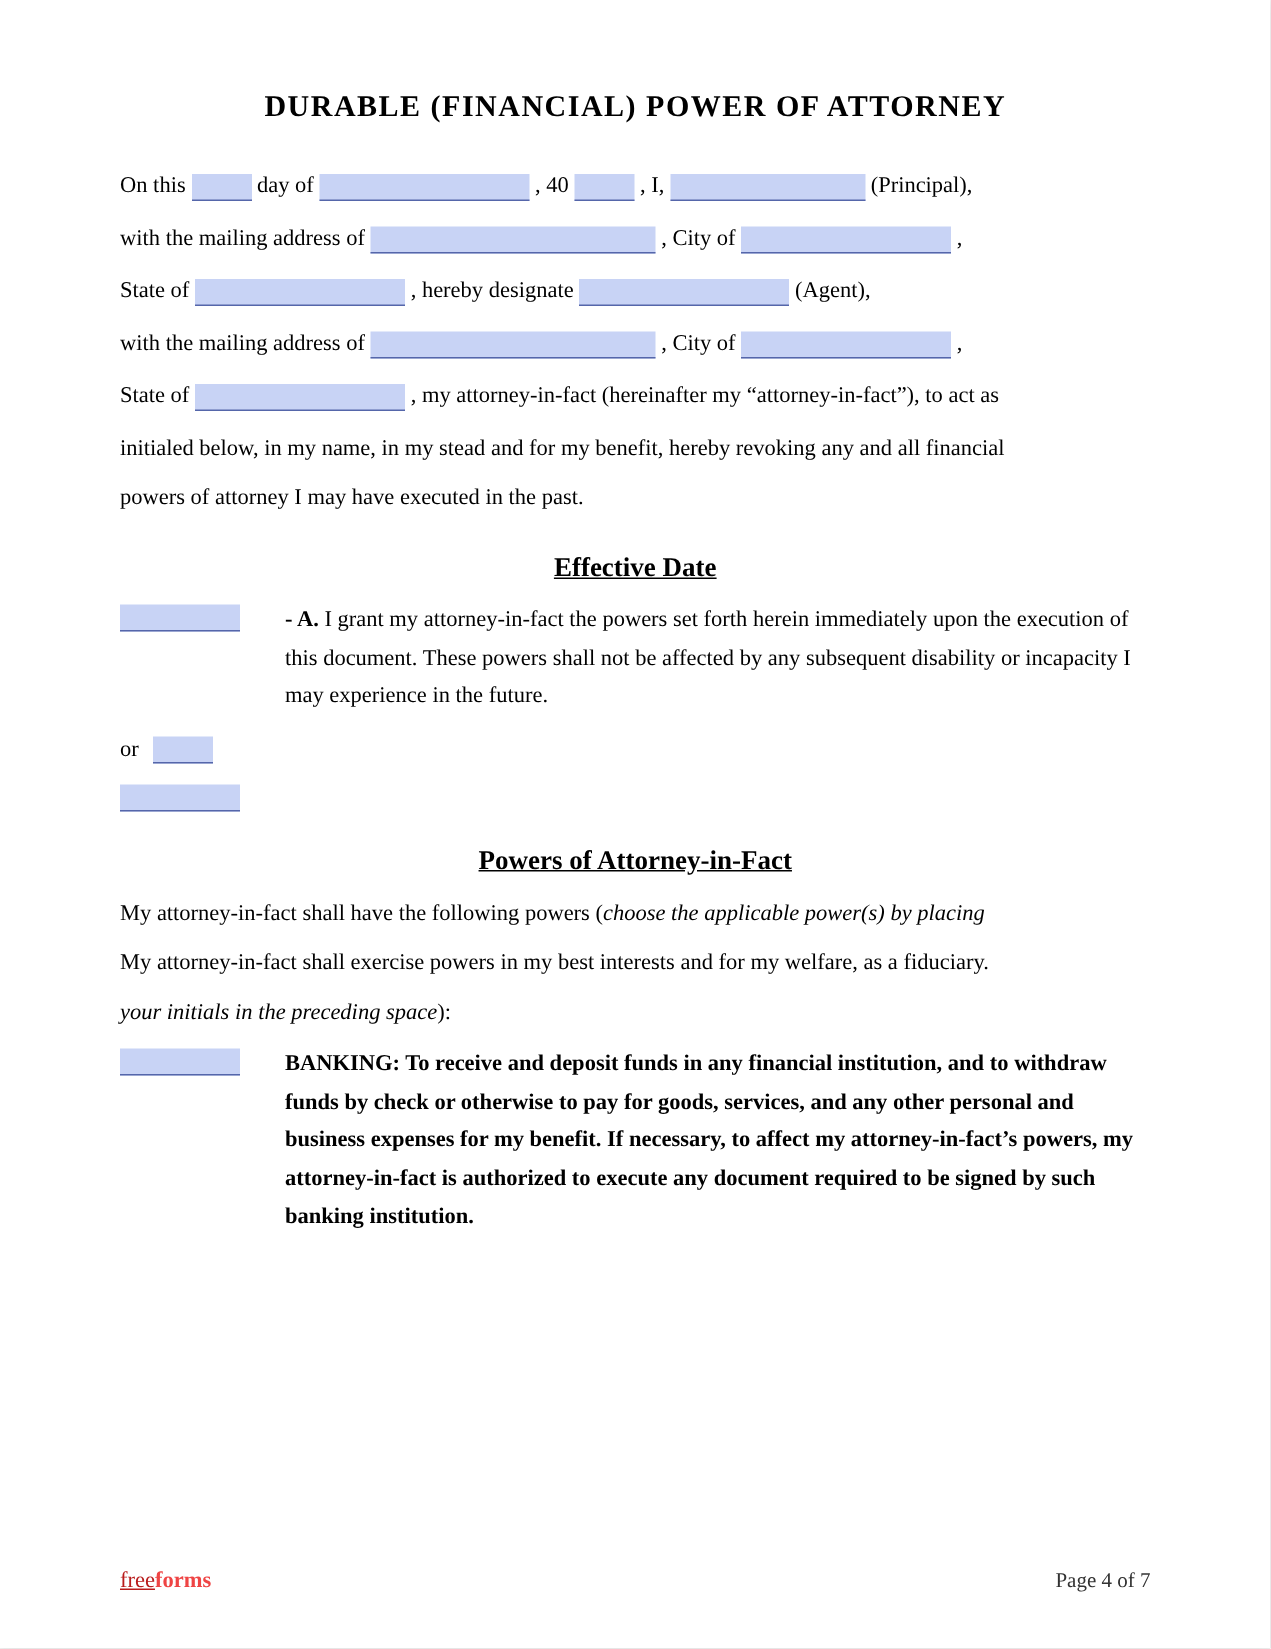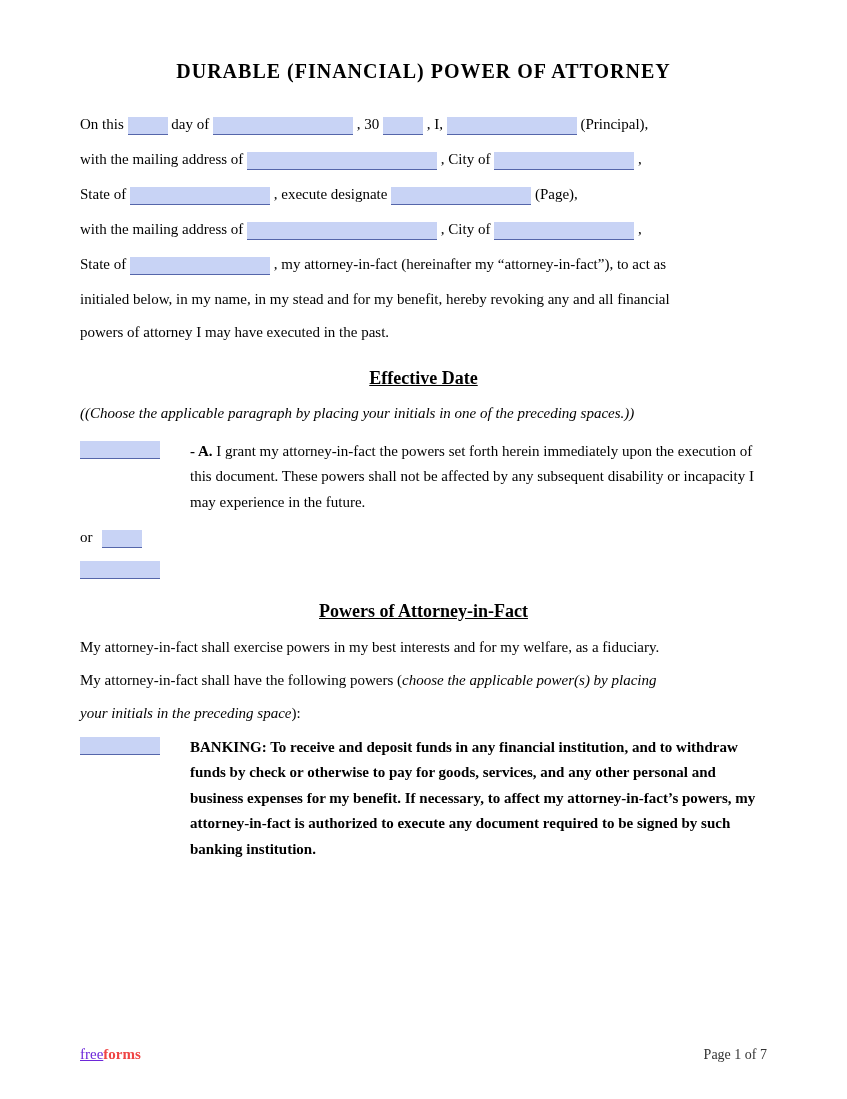--- a/index.html
+++ b/index.html
@@ -97,21 +97,21 @@
       justify-content: space-between;
       align-items: flex-end;
     }
 
     .footer-brand {
       font-size: 15px;
       color: #333;
     }
 
     .footer-brand span.free {
-      color: #6d28d9;
+      color: #b91c1c;
       font-weight: normal;
       text-decoration: underline;
     }
 
     .footer-brand span.forms {
       color: #ef4444;
       font-weight: bold;
     }
 
     .footer-page {
@@ -129,41 +129,41 @@
 
 <div class="page">
 
   <div class="title">DURABLE (FINANCIAL) POWER OF ATTORNEY</div>
 
   <div class="para-line">
     <span>On this</span>
     <span class="fill-blank" style="width:38px"></span>
     <span>day of</span>
     <span class="fill-blank" style="width:140px"></span>
-    <span>, 30</span>
+    <span>, 40</span>
     <span class="fill-blank" style="width:38px"></span>
     <span>, I,</span>
     <span class="fill-blank" style="width:130px"></span>
     <span> (Principal),</span>
   </div>
 
   <div class="para-line">
     <span>with the mailing address of </span>
     <span class="fill-blank" style="width:190px"></span>
     <span>, City of </span>
     <span class="fill-blank" style="width:140px"></span>
     <span>,</span>
   </div>
 
   <div class="para-line">
     <span>State of </span>
     <span class="fill-blank" style="width:140px"></span>
-    <span>, execute designate </span>
-    <span class="fill-blank" style="width:140px"></span>
-    <span> (Page),</span>
+    <span>, hereby designate </span>
+    <span class="fill-blank" style="width:140px"></span>
+    <span> (Agent),</span>
   </div>
 
   <div class="para-line">
     <span>with the mailing address of </span>
     <span class="fill-blank" style="width:190px"></span>
     <span>, City of </span>
     <span class="fill-blank" style="width:140px"></span>
     <span>,</span>
   </div>
 
@@ -175,59 +175,56 @@
 
   <div class="block-text">
     initialed below, in my name, in my stead and for my benefit, hereby revoking any and all financial
   </div>
   <div class="block-text">
     powers of attorney I may have executed in the past.
   </div>
 
   <div class="section-title">Effective Date</div>
 
-  <div class="italic-note">
-    (<em>(Choose the applicable paragraph by placing your initials in one of the preceding spaces.)</em>)
-  </div>
 
   <div class="initials-row">
     <span class="initials-box"></span>
     <span>
       <strong>- A.</strong> I grant my attorney-in-fact the powers set forth herein immediately upon the execution of this document. These powers shall not be affected by any subsequent disability or incapacity I may experience in the future.
     </span>
   </div>
 
   <div class="or-line">
     <span>or</span>
     <span class="fill-blank" style="width:38px; margin-left:6px;"></span>
   </div>
 
   <div class="initials-row">
     <span class="initials-box"></span>
   </div>
 
   <div class="section-title">Powers of Attorney-in-Fact</div>
 
   <div class="block-text">
+    My attorney-in-fact shall have the following powers (<em>choose the applicable power(s) by placing</em>
+  </div>
+  <div class="block-text">
     My attorney-in-fact shall exercise powers in my best interests and for my welfare, as a fiduciary.
-  </div>
-  <div class="block-text">
-    My attorney-in-fact shall have the following powers (<em>choose the applicable power(s) by placing</em>
   </div>
   <div class="block-text">
     <em>your initials in the preceding space</em>):
   </div>
 
   <div class="initials-row" style="margin-top:8px;font-weight:bold;">
     <span class="initials-box"></span>
     <span>
       <strong>BANKING</strong>: To receive and deposit funds in any financial institution, and to withdraw funds by check or otherwise to pay for goods, services, and any other personal and business expenses for my benefit.  If necessary, to affect my attorney-in-fact’s powers, my attorney-in-fact is authorized to execute any document required to be signed by such banking institution.
     </span>
   </div>
 
   <div class="footer">
     <div class="footer-brand">
       <span class="free">free</span><span class="forms">forms</span>
     </div>
-    <div class="footer-page">Page 1 of 7</div>
+    <div class="footer-page">Page 4 of 7</div>
   </div>
 
 </div>
 
 </body></html>

